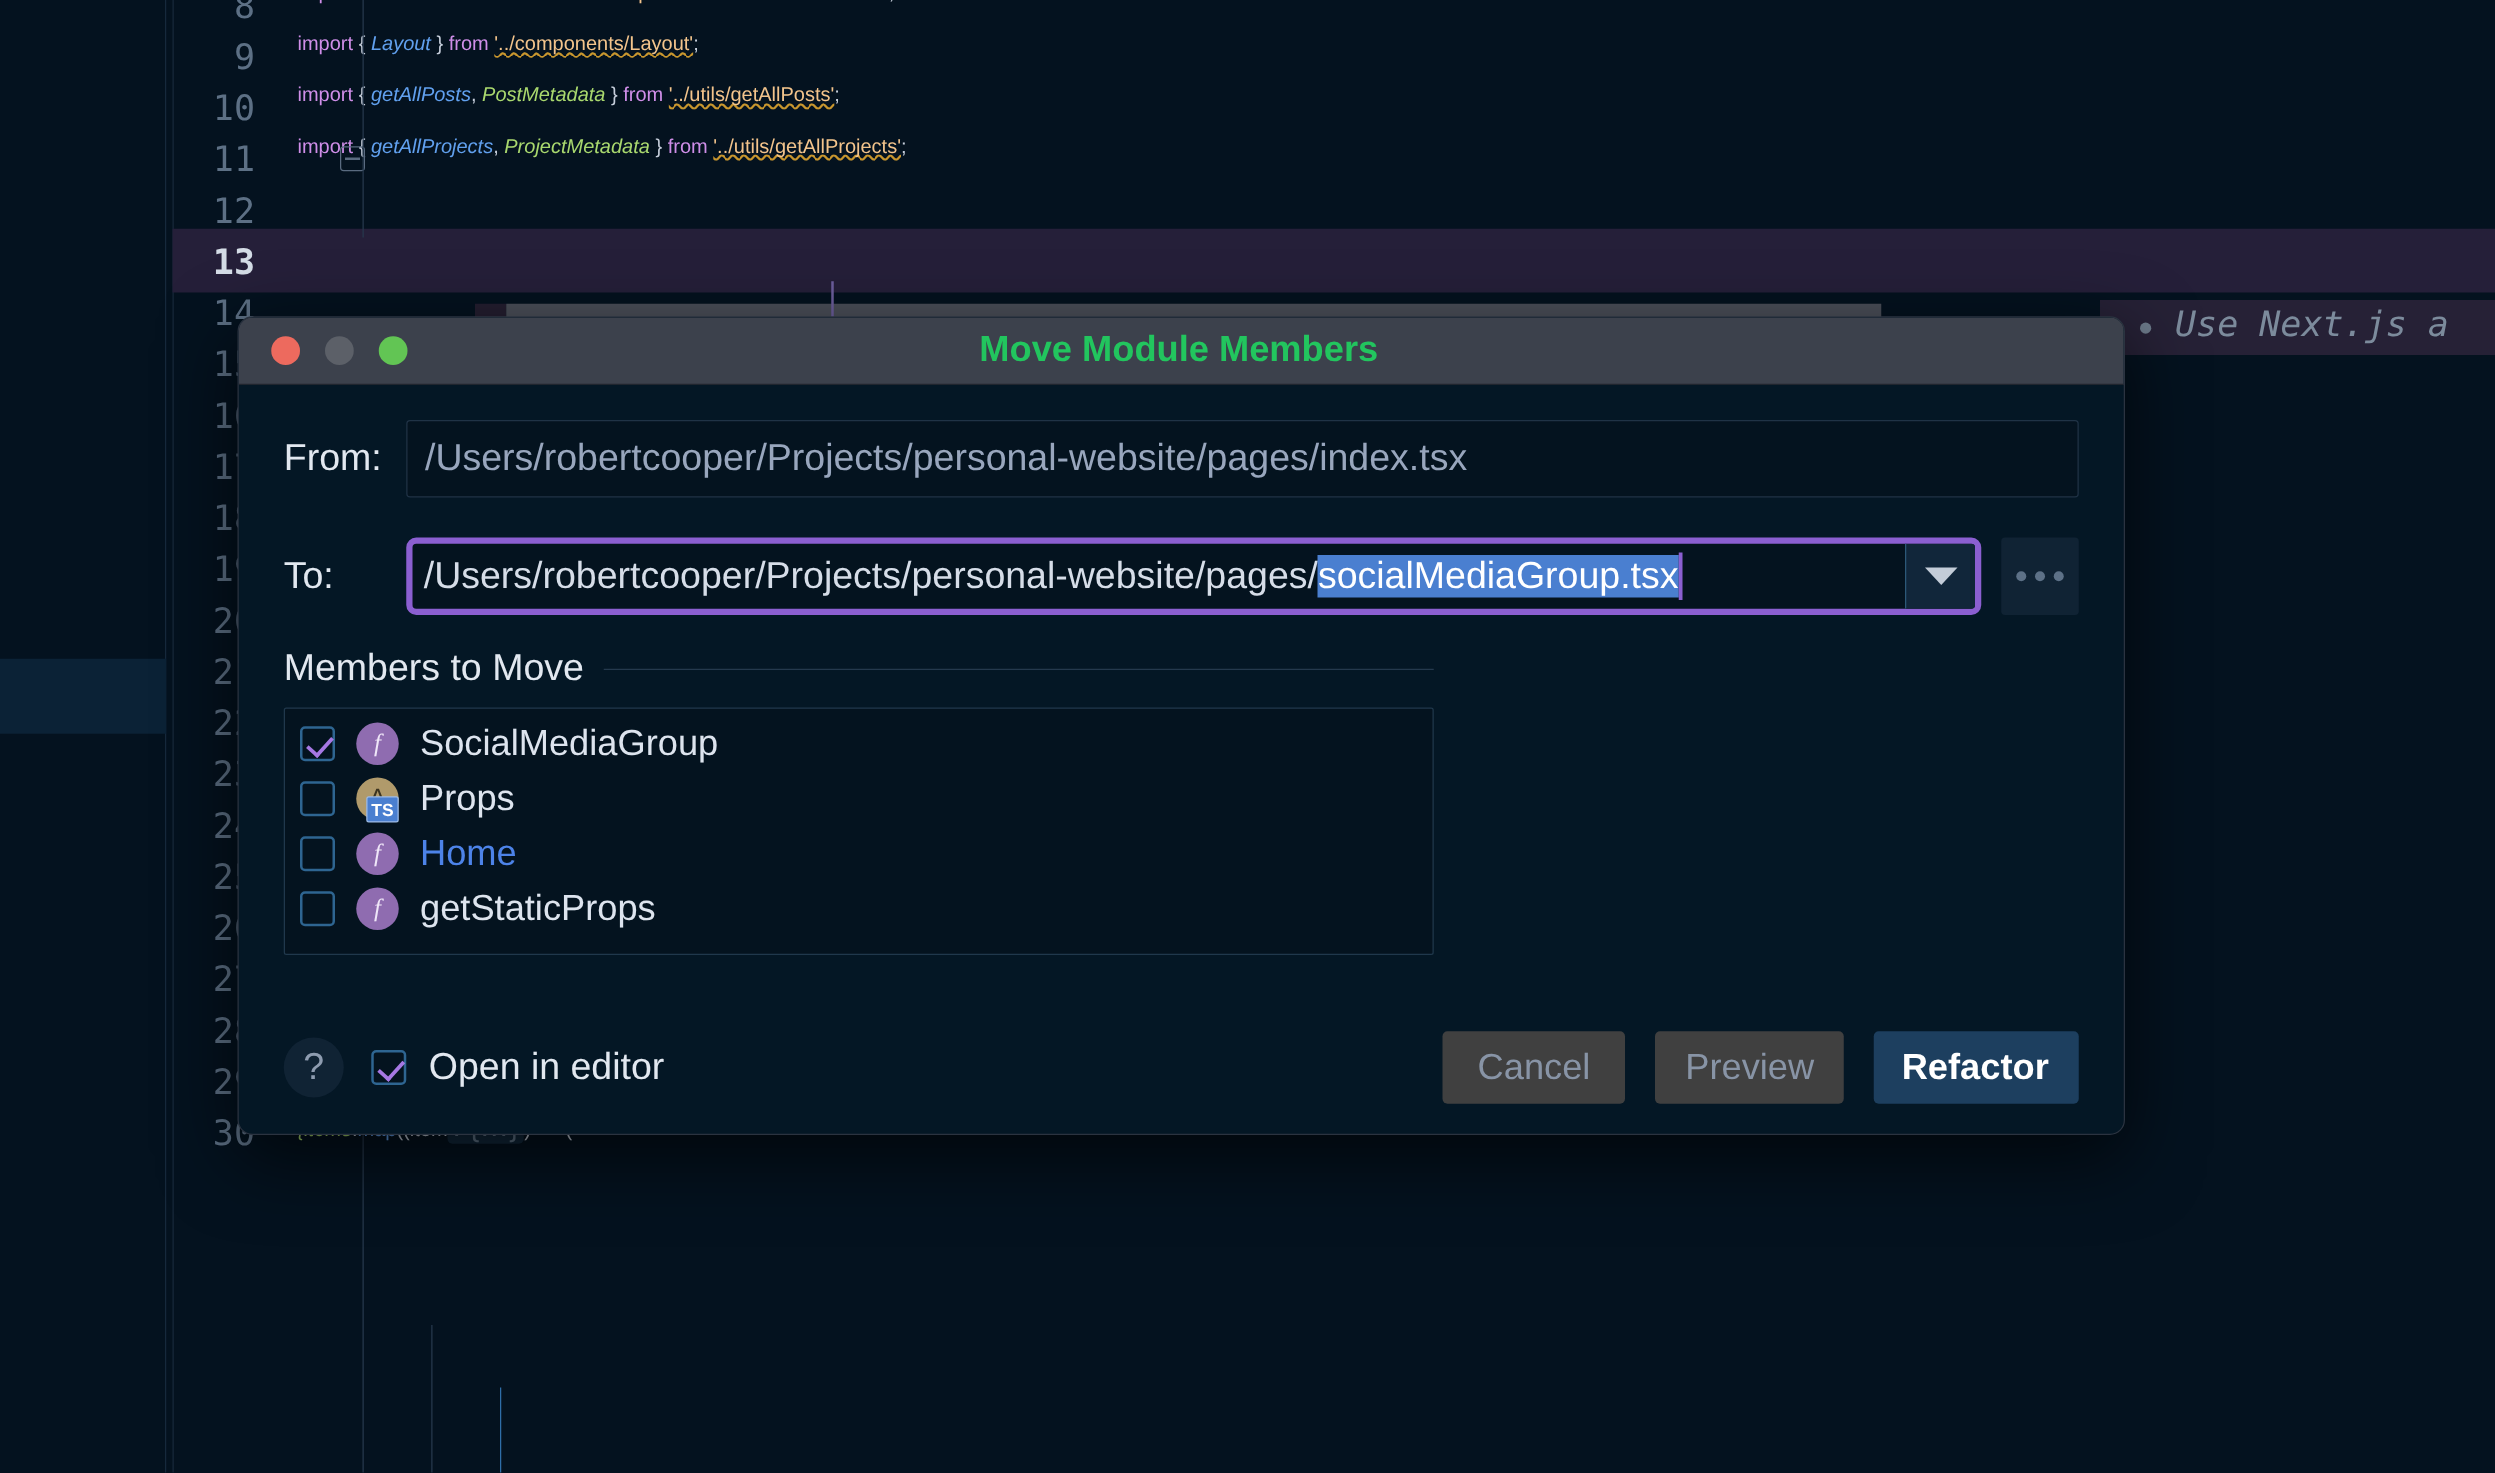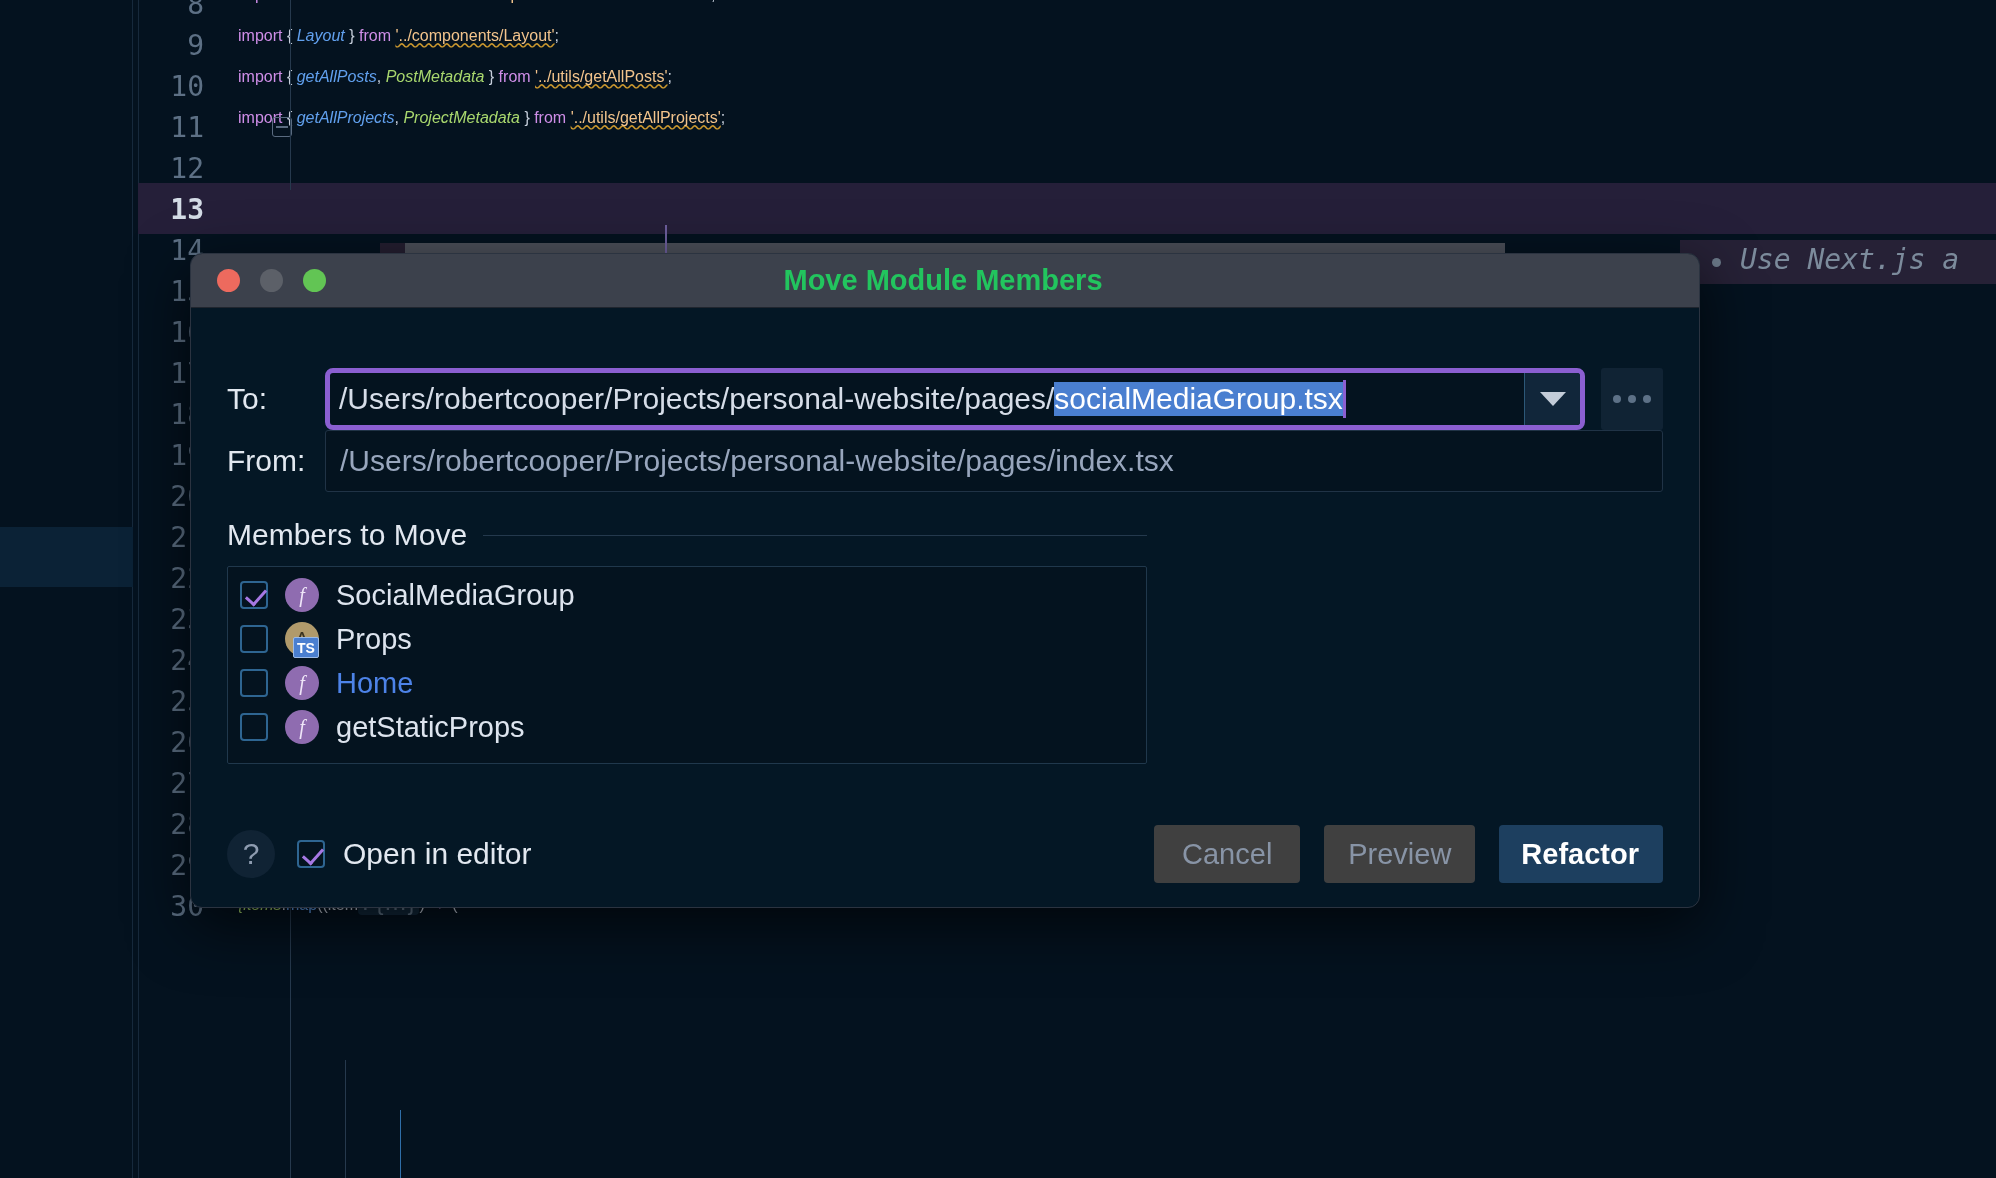--- a/index.html
+++ b/index.html
@@ -194,20 +194,25 @@
     <div id="tl-wrap">
       <div class="tl" id="tl-close"></div>
       <div class="tl" id="tl-min"></div>
       <div class="tl" id="tl-max"></div>
     </div>
     <div id="dlg-title">Move Module Members</div>
   </div>
 
   <div id="dlg-body">
 
+    <div class="row">
+      <div class="field-label">From:</div>
+      <div id="from-input">/Users/robertcooper/Projects/personal-website/pages/index.tsx</div>
+    </div>
+
     <div class="row" id="to-row">
       <div class="field-label">To:</div>
       <div id="to-wrap">
         <div id="to-focus">
           <div id="to-input">
             <span>/Users/robertcooper/Projects/personal-website/pages/</span>
               <span class="sel">socialMediaGroup.tsx</span>
               <span class="cursor"></span>
           </div>
           <div id="to-dropdown">
@@ -215,25 +220,20 @@
           </div>
         </div>
         <div id="browse-btn">
           <i></i>
           <i></i>
           <i></i>
         </div>
       </div>
     </div>
 
-    <div class="row">
-      <div class="field-label">From:</div>
-      <div id="from-input">/Users/robertcooper/Projects/personal-website/pages/index.tsx</div>
-    </div>
-
     <div id="sections">
 
       <div id="members-col">
         <div class="sec-title-row">
           <span class="sec-title">Members to Move</span>
           <span class="sec-rule"></span>
         </div>
         <div id="members-box">
             <div class="member-row">
               <div class="cb checked"></div>

